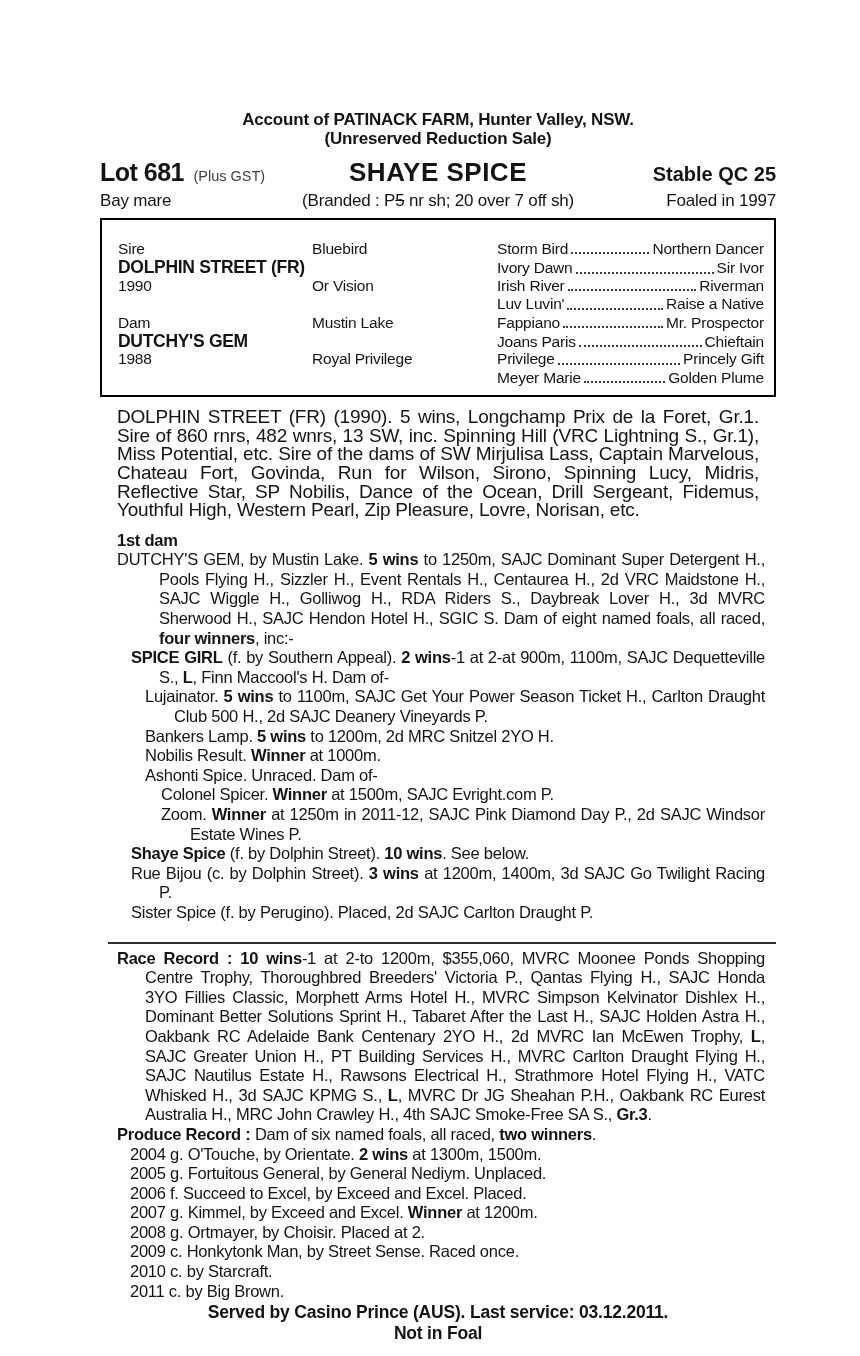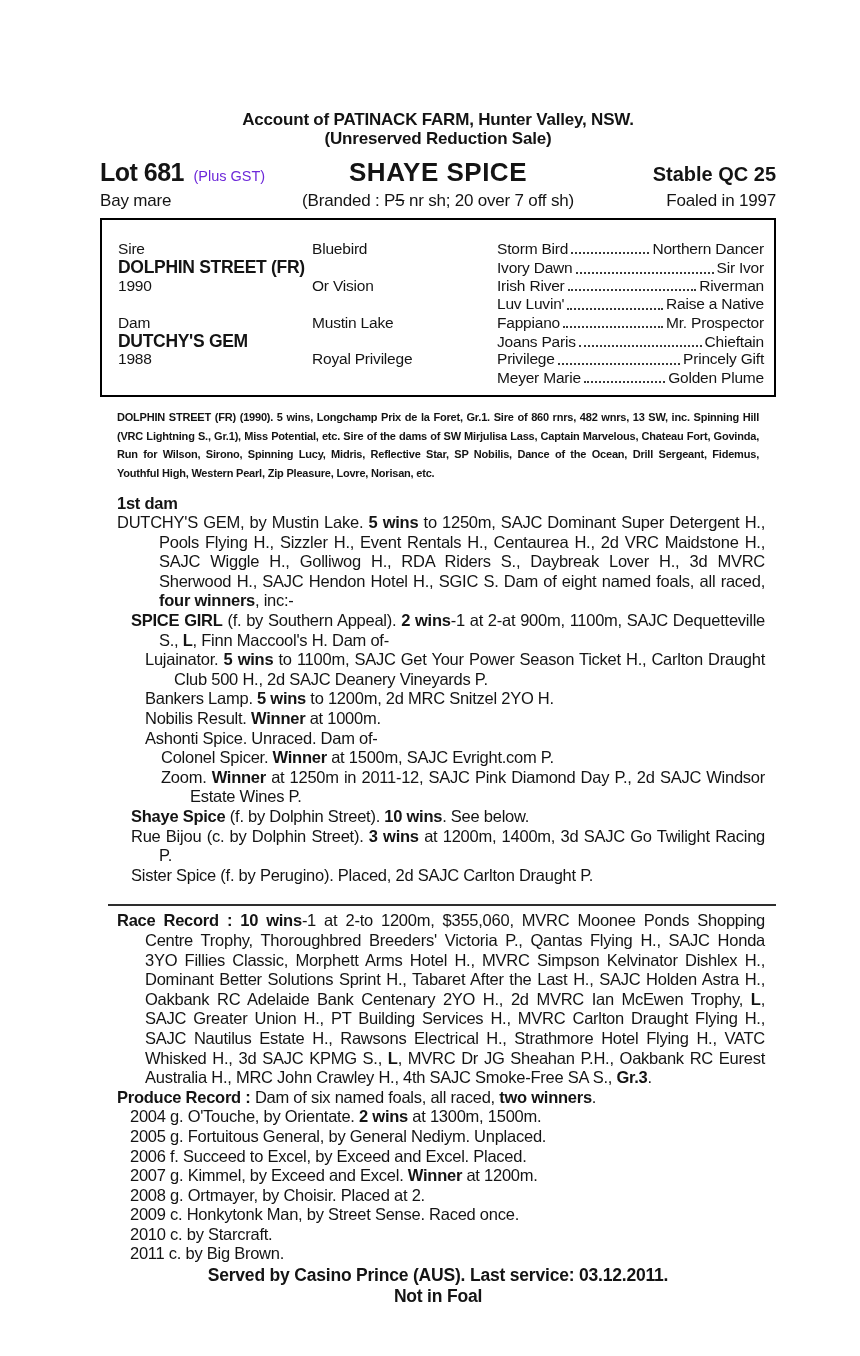--- a/index.html
+++ b/index.html
@@ -10,41 +10,41 @@
     -webkit-font-smoothing:antialiased;
   }
   .content { position:absolute; left:100px; top:86px; width:676px;margin-top:24px; }
 
   .center-bold { text-align:center; font-weight:bold; font-size:17px; line-height:19px; letter-spacing:-0.2px; }
 
   
   .lot-row { display:flex; align-items:baseline; margin-top:9px; }
   .lot-left { flex:1; white-space:nowrap; }
   .lot-num { font-weight:bold; font-size:25px; letter-spacing:-0.5px; }
-  .gst { font-size:14.5px; color:#6d28d9; margin-left:5px; }
+  .gst { font-size:14.5px; color:#404040; margin-left:5px; }
   .horse-name { font-weight:bold; font-size:26px; letter-spacing:0.5px; white-space:nowrap; }
   .lot-right { flex:1; text-align:right; font-weight:bold; font-size:20px; white-space:nowrap; }
 
   .detail-row { display:flex; align-items:center; font-size:17px; margin-top:3px; letter-spacing:-0.2px; }
   .detail-left { flex:1; }
   .detail-right { flex:1; text-align:right; }
   .struck { text-decoration:line-through; }
 
   
   .ped-box { border:2px solid #000; margin-top:7px; padding:20px 10px 8px 16px; box-sizing:border-box; }
   .ped-row { display:flex; align-items:baseline; font-size:15.5px; line-height:18.4px; height:18.4px; white-space:nowrap; letter-spacing:-0.2px; }
   .ped-c1 { width:194px; }
   .ped-c1.big { font-weight:bold; font-size:17.5px; letter-spacing:-0.3px; }
   .ped-c2 { width:185px; }
   .ped-c3 { flex:1; display:flex; align-items:flex-end; min-width:0; }
   .leader { flex:1; border-bottom:2px dotted #3a3a3a; margin:0 3px 4px 3px; min-width:12px; }
 
   
   .sire-note {
-    margin:11px 17px 0 17px; font-weight:bold; font-size:11px; line-height:18.6px;
+    margin:11px 17px 0 17px; font-weight:normal; font-size:19px; line-height:18.6px;
     text-align:justify; letter-spacing:-0.2px;
   }
   .textcol { margin:0 11px 0 17px; font-size:16.5px; line-height:19.6px; letter-spacing:-0.25px; }
   .dam-heading { font-weight:bold; margin-top:11px; }
   .para { margin:0; text-align:justify; }
   .p-dam   { padding-left:42px; text-indent:-42px; }
   .p-foal  { padding-left:42px; text-indent:-28px; }
   .p-gkid  { padding-left:57px; text-indent:-29px; }
   .p-ggkid { padding-left:73px; text-indent:-29px; }
   .rule { border:none; border-top:2px solid #2e2e2e; margin:19px 0 5px 8px; }

